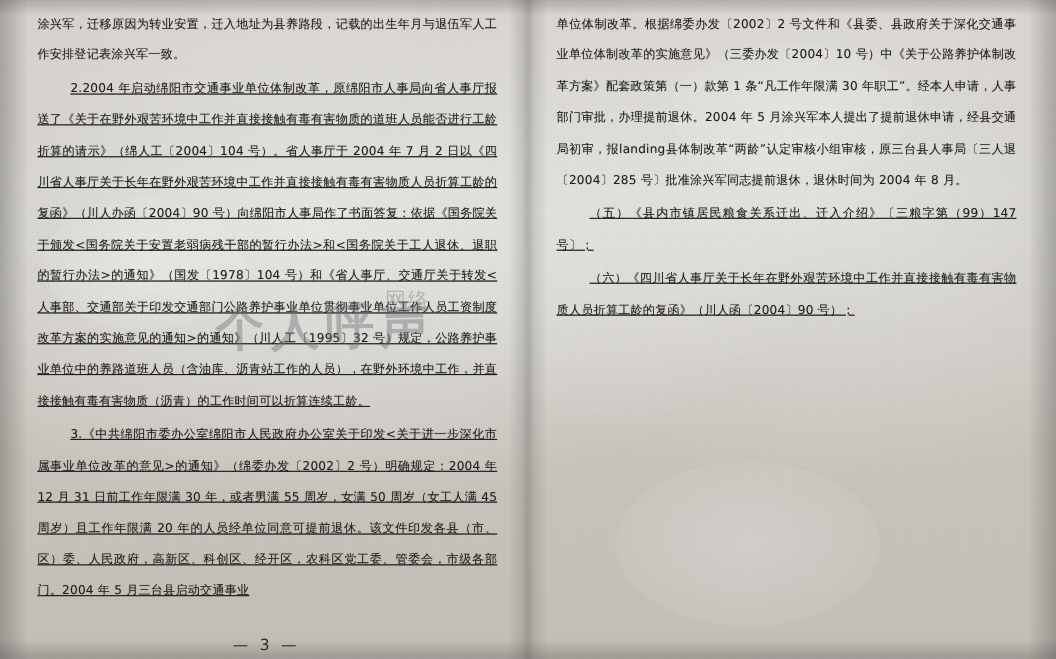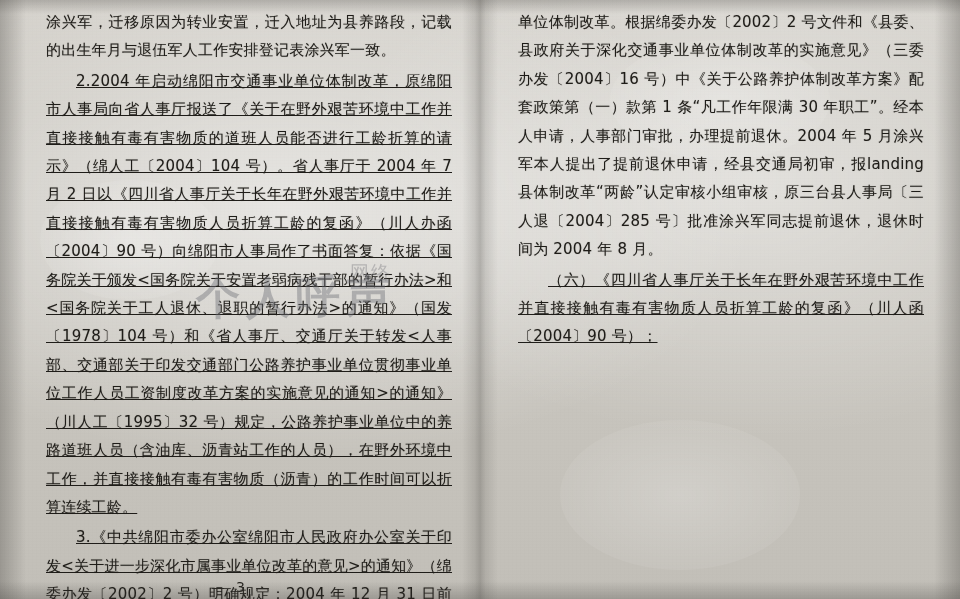--- a/index.html
+++ b/index.html
@@ -69,22 +69,22 @@
     position: absolute;
     top: 0;
     height: 599px;
     box-sizing: border-box;
     color: #26241f;
   }
   #left-col  { left: 22px;  width: 440px; padding: 8px 10px 0 8px; }
   #right-col { left: 492px; width: 440px; padding: 8px 8px 0 10px; }
 
   .para {
-    margin: 0 0 2px 16px;
-    font-size: 15px;
+    margin: 0 0 2px 4px;
+    font-size: 11px;
     line-height: 28.4px;
     letter-spacing: 0.2px;
     text-align: justify;
     text-justify: inter-character;
     text-indent: 0;
     font-family: "DejaVu Sans", "Liberation Sans", sans-serif;
     color: #1f1d19;
     text-shadow: 0 0 1px rgba(60,58,52,0.35);
   }
   .indent { text-indent: 30px; text-decoration: underline; }
@@ -145,21 +145,22 @@
   <div class="blur-blotch b3"></div>
 
   <div class="column" id="left-col">
     <p class="para">涂兴军，迁移原因为转业安置，迁入地址为县养路段，记载的出生年月与退伍军人工作安排登记表涂兴军一致。</p>
     <p class="para indent">2.2004 年启动绵阳市交通事业单位体制改革，原绵阳市人事局向省人事厅报送了《关于在野外艰苦环境中工作并直接接触有毒有害物质的道班人员能否进行工龄折算的请示》（绵人工〔2004〕104 号）。省人事厅于 2004 年 7 月 2 日以《四川省人事厅关于长年在野外艰苦环境中工作并直接接触有毒有害物质人员折算工龄的复函》（川人办函〔2004〕90 号）向绵阳市人事局作了书面答复：依据《国务院关于颁发&lt;国务院关于安置老弱病残干部的暂行办法&gt;和&lt;国务院关于工人退休、退职的暂行办法&gt;的通知》（国发〔1978〕104 号）和《省人事厅、交通厅关于转发&lt;人事部、交通部关于印发交通部门公路养护事业单位贯彻事业单位工作人员工资制度改革方案的实施意见的通知&gt;的通知》（川人工〔1995〕32 号）规定，公路养护事业单位中的养路道班人员（含油库、沥青站工作的人员），在野外环境中工作，并直接接触有毒有害物质（沥青）的工作时间可以折算连续工龄。</p>
     <p class="para indent">3.《中共绵阳市委办公室绵阳市人民政府办公室关于印发&lt;关于进一步深化市属事业单位改革的意见&gt;的通知》（绵委办发〔2002〕2 号）明确规定：2004 年 12 月 31 日前工作年限满 30 年，或者男满 55 周岁，女满 50 周岁（女工人满 45 周岁）且工作年限满 20 年的人员经单位同意可提前退休。该文件印发各县（市、区）委、人民政府，高新区、科创区、经开区，农科区党工委、管委会，市级各部门。2004 年 5 月三台县启动交通事业</p>
     <div class="page-number">— 3 —</div>
   </div>
 
   <div class="column" id="right-col">
-    <p class="para">单位体制改革。根据绵委办发〔2002〕2 号文件和《县委、县政府关于深化交通事业单位体制改革的实施意见》（三委办发〔2004〕16 号）中《关于公路养护体制改革方案》配套政策第（一）款第 1 条“凡工作年限满 30 年职工”。经本人申请，人事部门审批，办理提前退休。2004 年 5 月涂兴军本人提出了提前退休申请，经县交通局初审，报landing县体制改革“两龄”认定审核小组审核，原三台县人事局〔三人退〔2004〕285 号〕批准涂兴军同志提前退休，退休时间为 2004 年 8 月。</p>
+    <p class="para">单位体制改革。根据绵委办发〔2002〕2 号文件和《县委、县政府关于深化交通事业单位体制改革的实施意见》（三委办发〔2004〕10 号）中《关于公路养护体制改革方案》配套政策第（一）款第 1 条“凡工作年限满 30 年职工”。经本人申请，人事部门审批，办理提前退休。2004 年 5 月涂兴军本人提出了提前退休申请，经县交通局初审，报landing县体制改革“两龄”认定审核小组审核，原三台县人事局〔三人退〔2004〕285 号〕批准涂兴军同志提前退休，退休时间为 2004 年 8 月。</p>
+    <p class="para indent">（五）《县内市镇居民粮食关系迁出、迁入介绍》〔三粮字第（99）147 号〕；</p>
     <p class="para indent">（六）《四川省人事厅关于长年在野外艰苦环境中工作并直接接触有毒有害物质人员折算工龄的复函》（川人函〔2004〕90 号）；</p>
 
   </div>
 
   <div class="watermark">个人呼声</div>
   <div class="watermark2">网络</div>
 
   <div class="gutter"></div>
   <div class="edge-left"></div>
   <div class="edge-right"></div>

